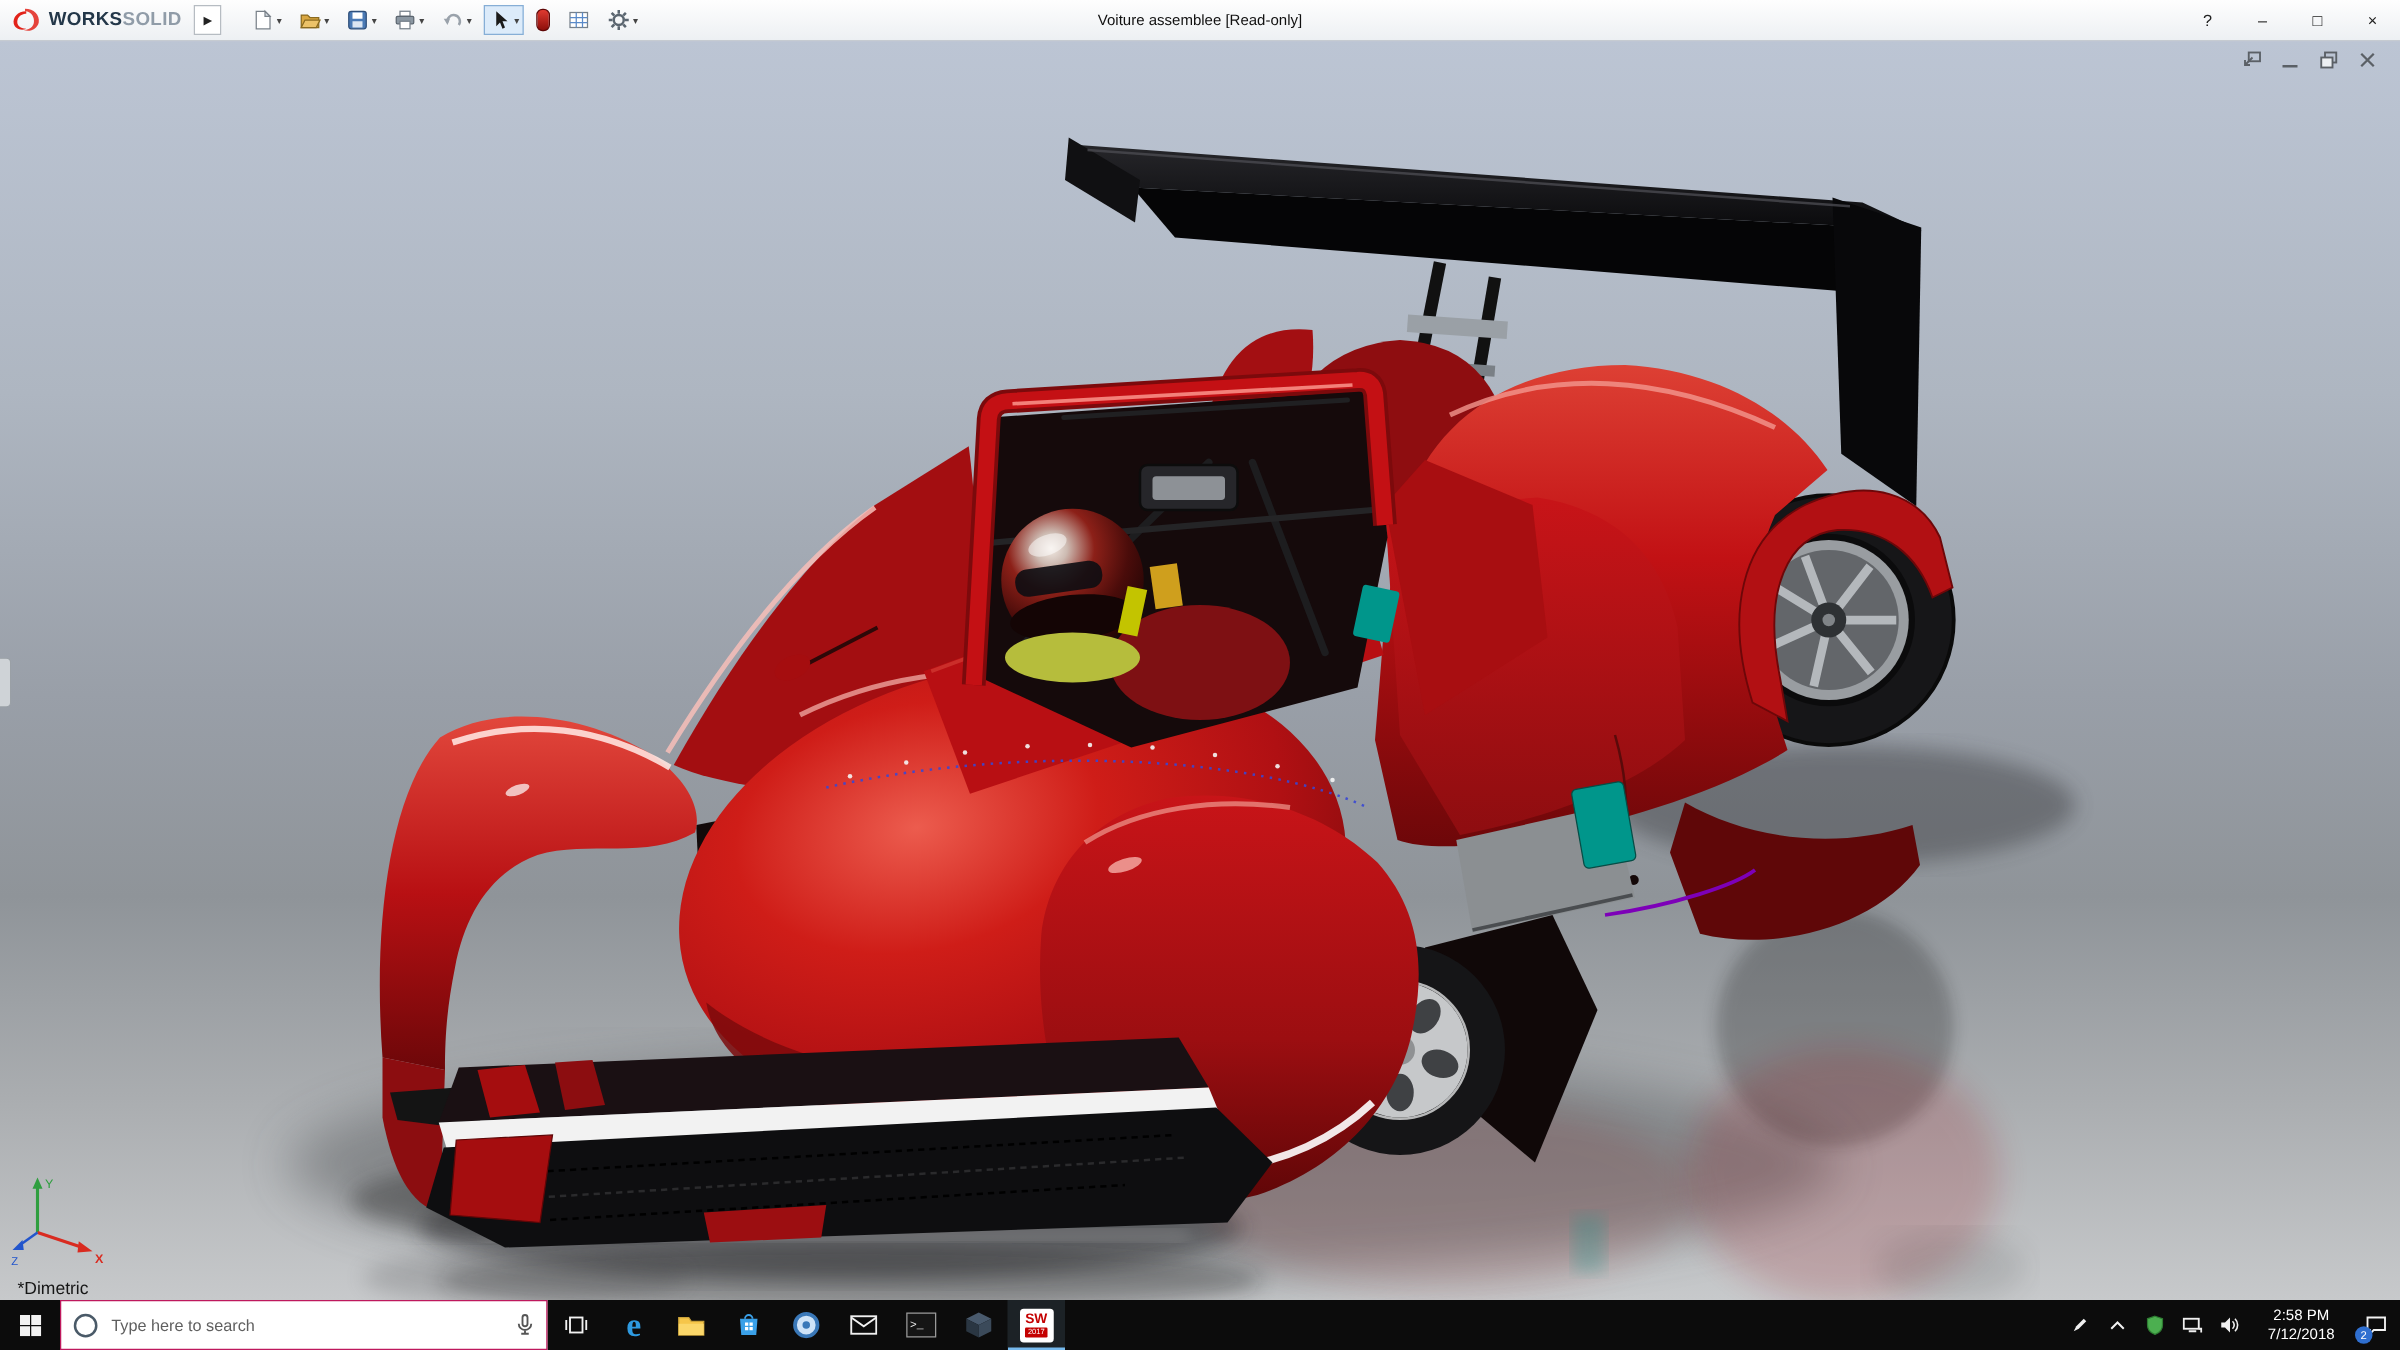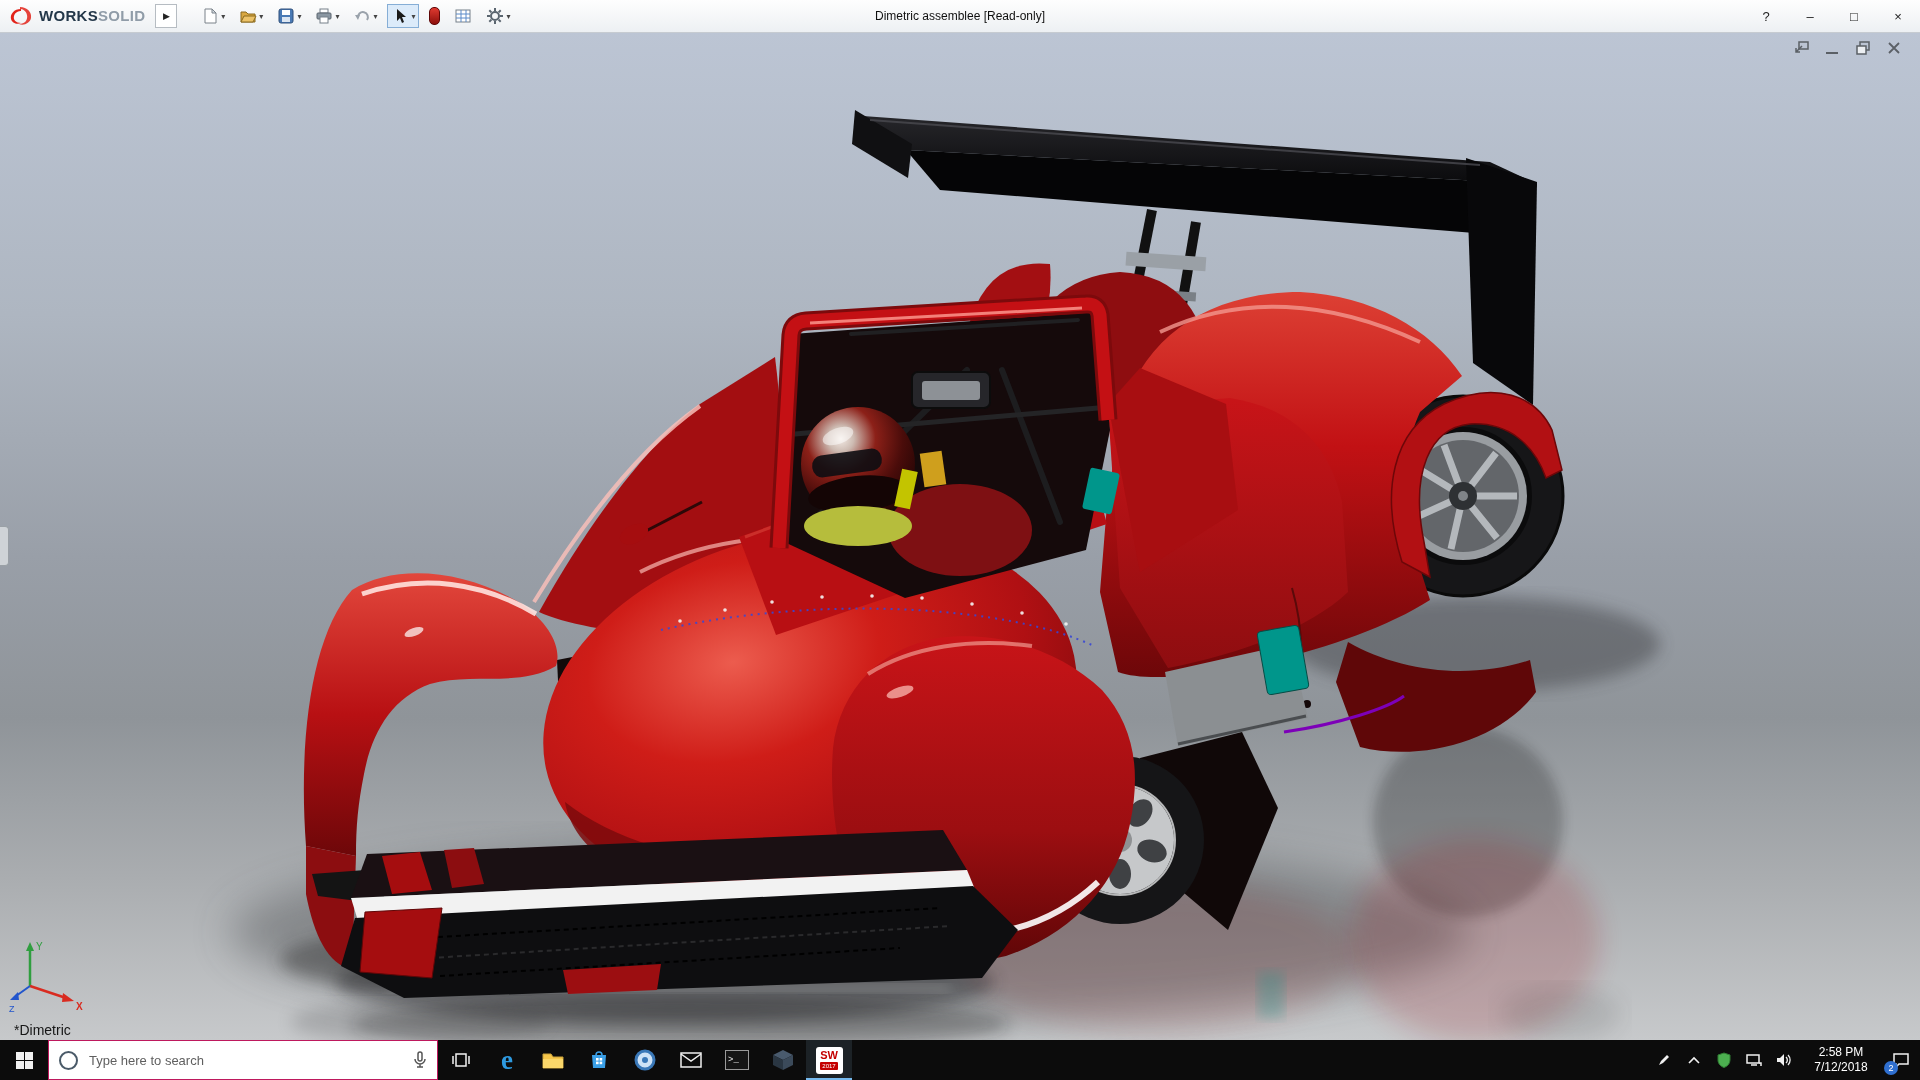--- a/index.html
+++ b/index.html
@@ -128,21 +128,21 @@
         <svg width="18" height="18" viewBox="0 0 18 18">
           <circle cx="9" cy="9" r="4" fill="none" stroke="#5b6670" stroke-width="2"></circle>
           <g stroke="#5b6670" stroke-width="2">
             <path d="M9,1 v3 M9,14 v3 M1,9 h3 M14,9 h3 M3.3,3.3 l2.1,2.1 M12.6,12.6 l2.1,2.1 M14.7,3.3 l-2.1,2.1 M5.4,12.6 l-2.1,2.1"></path>
           </g>
         </svg>
           <span class="caret">▾</span>
       </div>
     </div>
 
-    <div class="apptitle">Dimetric assemblee [Read-only]</div>
+    <div class="apptitle">Voiture assemblee [Read-only]</div>
 
     <div class="winctl">
       <div class="winbtn">?</div>
       <div class="winbtn">–</div>
       <div class="winbtn">□</div>
       <div class="winbtn">×</div>
     </div>
   </div>
 
   <div class="viewport">

